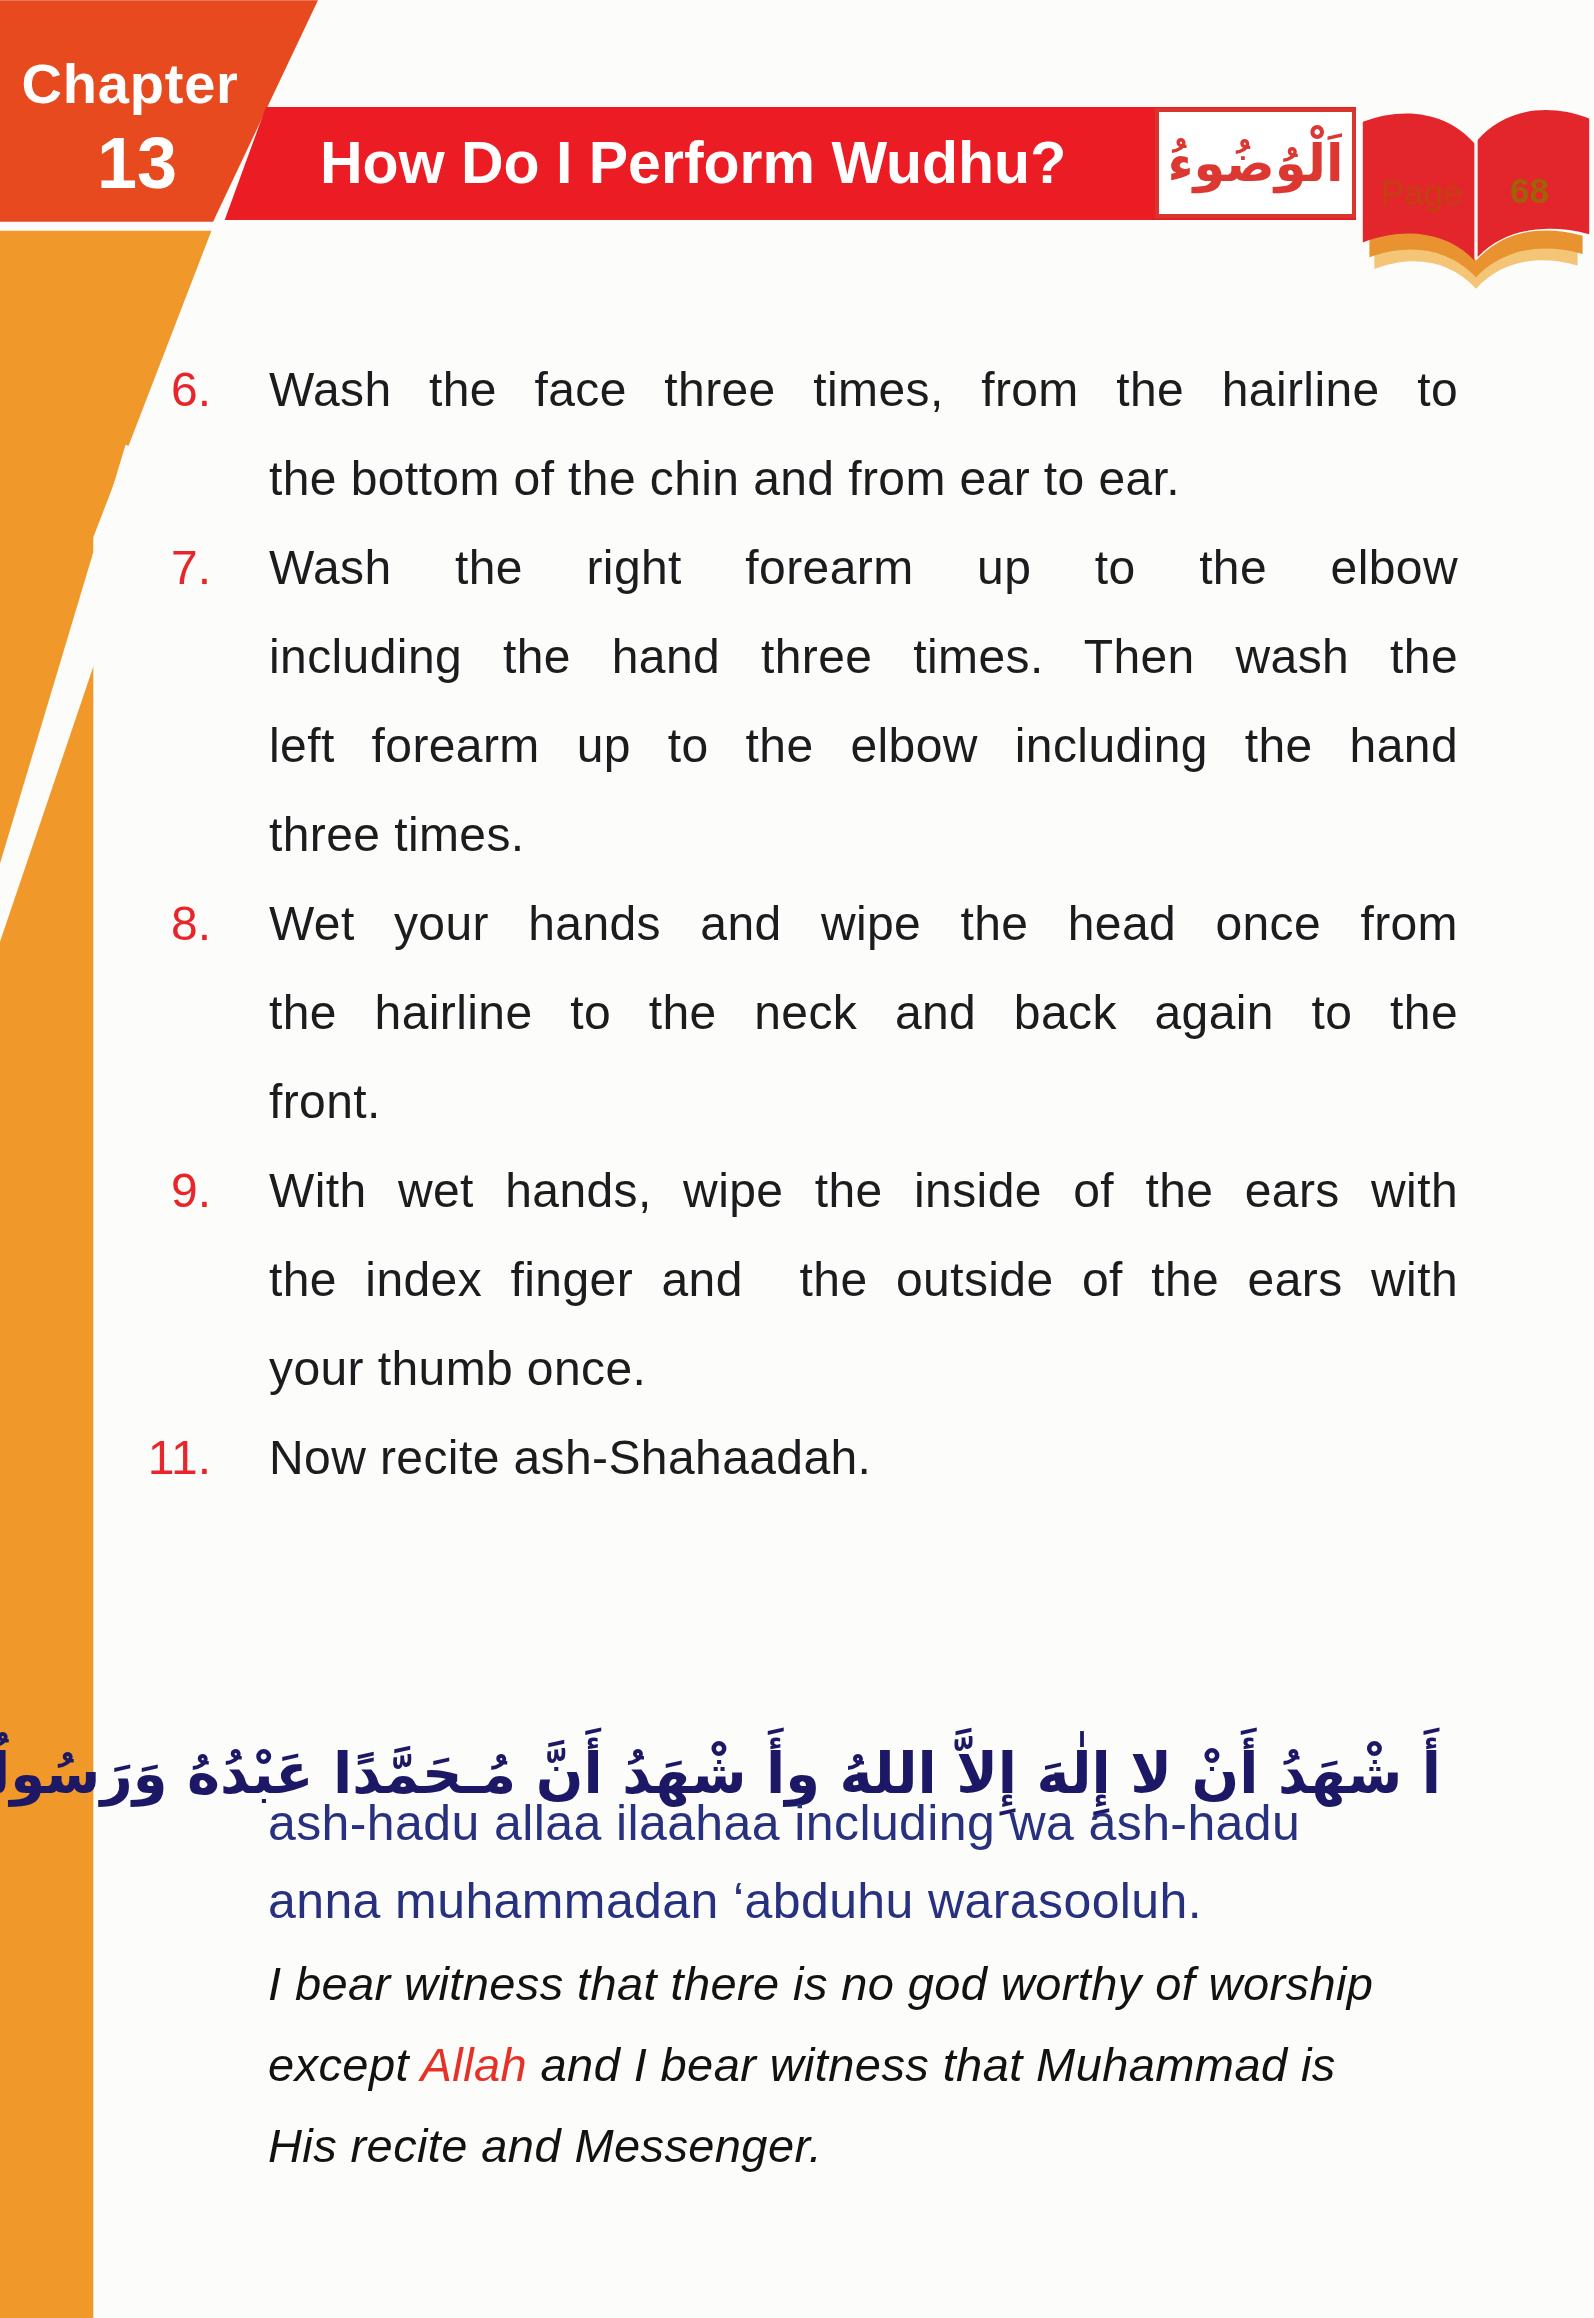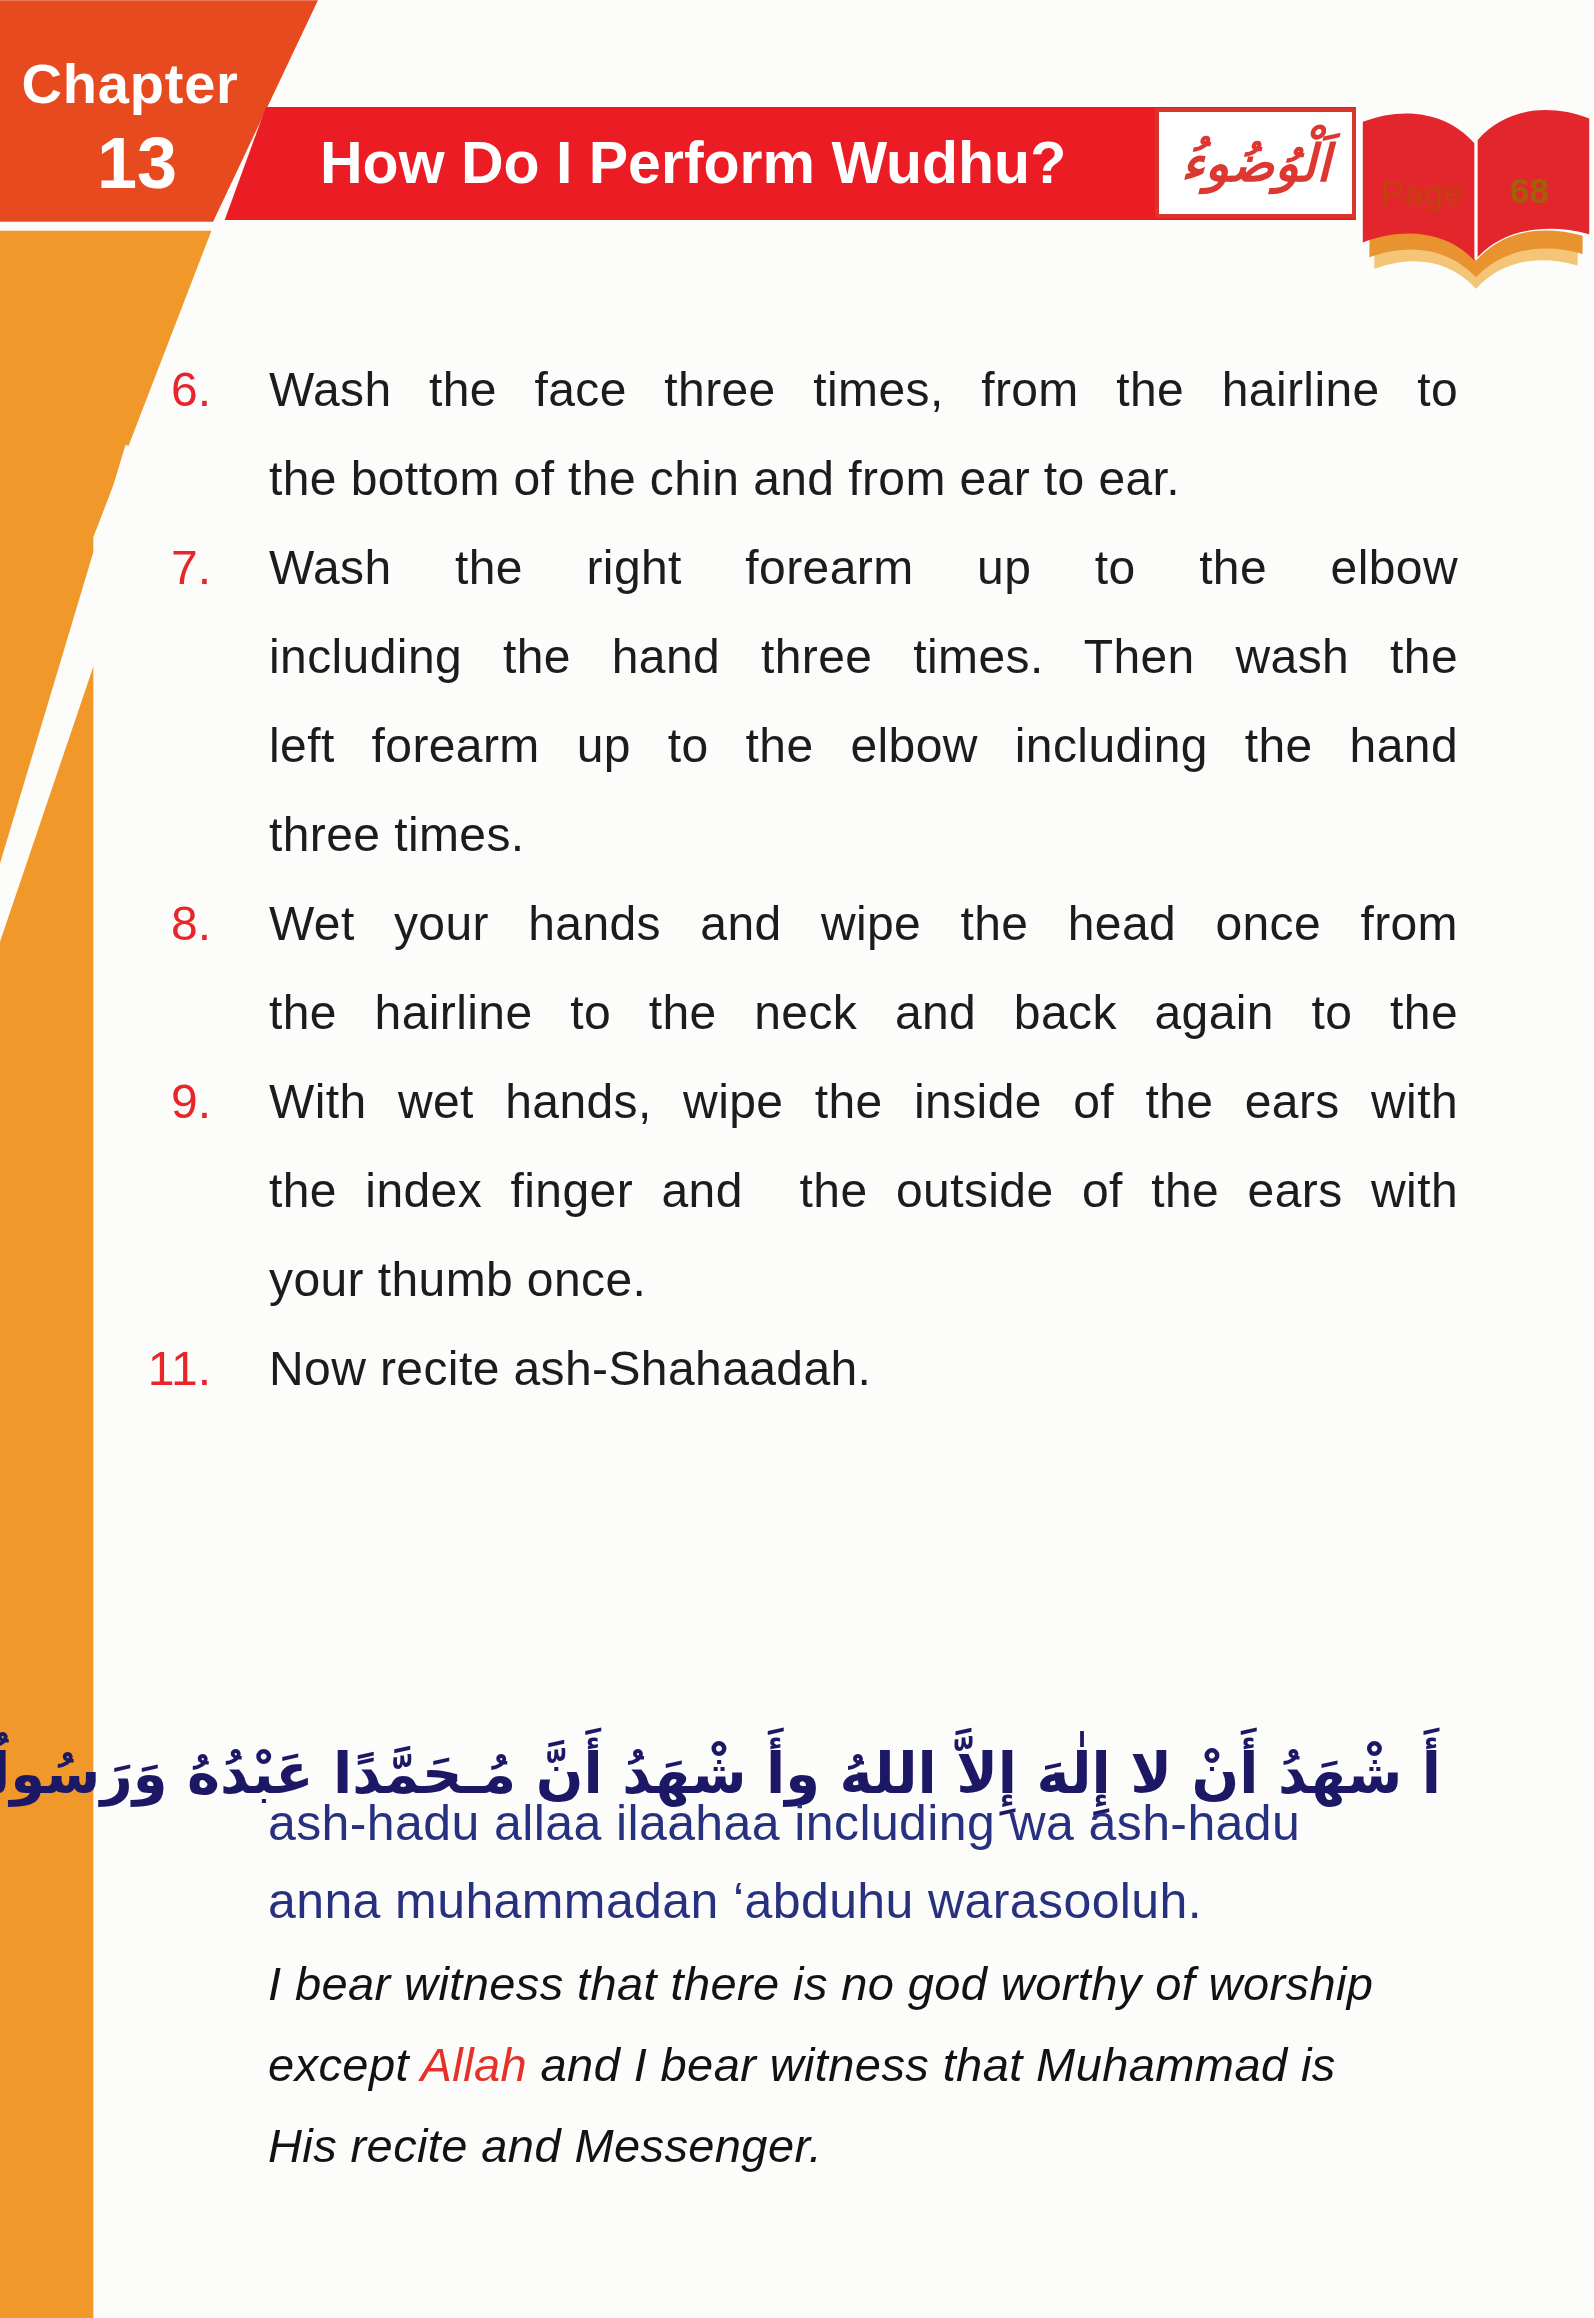--- a/index.html
+++ b/index.html
@@ -29,21 +29,21 @@
     color:#fff; font-size:59px; font-weight:bold; white-space:nowrap;
   }
   
   #arabic-title-box{
     position:absolute; left:1155px; top:108px; width:193px; height:102px;
     background:#fff; border:4.1px solid #D8352C;
     display:flex; align-items:center; justify-content:center;
   }
   #arabic-title{
     font-family:"DejaVu Sans", sans-serif; direction:rtl;
-    color:#DC3730; font-size:51px; font-weight:bold; line-height:1;font-style:italic;
+    color:#DC3730; font-size:51px; font-weight:bold; line-height:1;
   }
   
   #book-icon{position:absolute; left:1356px; top:97px; width:240px; height:195px;}
   #page-label{
     position:absolute; left:25px; top:76px; width:78px; text-align:left;
     color:#c2410c; font-size:35px; font-weight:normal;
   }
   #page-number{
     position:absolute; left:154px; top:74px; width:66px; text-align:left;
     color:#a16207; font-size:35px; font-weight:bold;
@@ -133,20 +133,21 @@
           <div class="line just">including the hand three times. Then wash the</div>
           <div class="line just">left forearm up to the elbow including the hand</div>
           <div class="line">three times.</div>
         </div>
       </div>
       <div class="step">
         <div class="step-num">8.</div>
         <div class="step-lines">
           <div class="line just">Wet your hands and wipe the head once from</div>
           <div class="line just">the hairline to the neck and back again to the</div>
+          <div class="line">front.</div>
         </div>
       </div>
       <div class="step">
         <div class="step-num">9.</div>
         <div class="step-lines">
           <div class="line just">With wet hands, wipe the inside of the ears with</div>
           <div class="line just">the index finger and  the outside of the ears with</div>
           <div class="line">your thumb once.</div>
         </div>
       </div>

